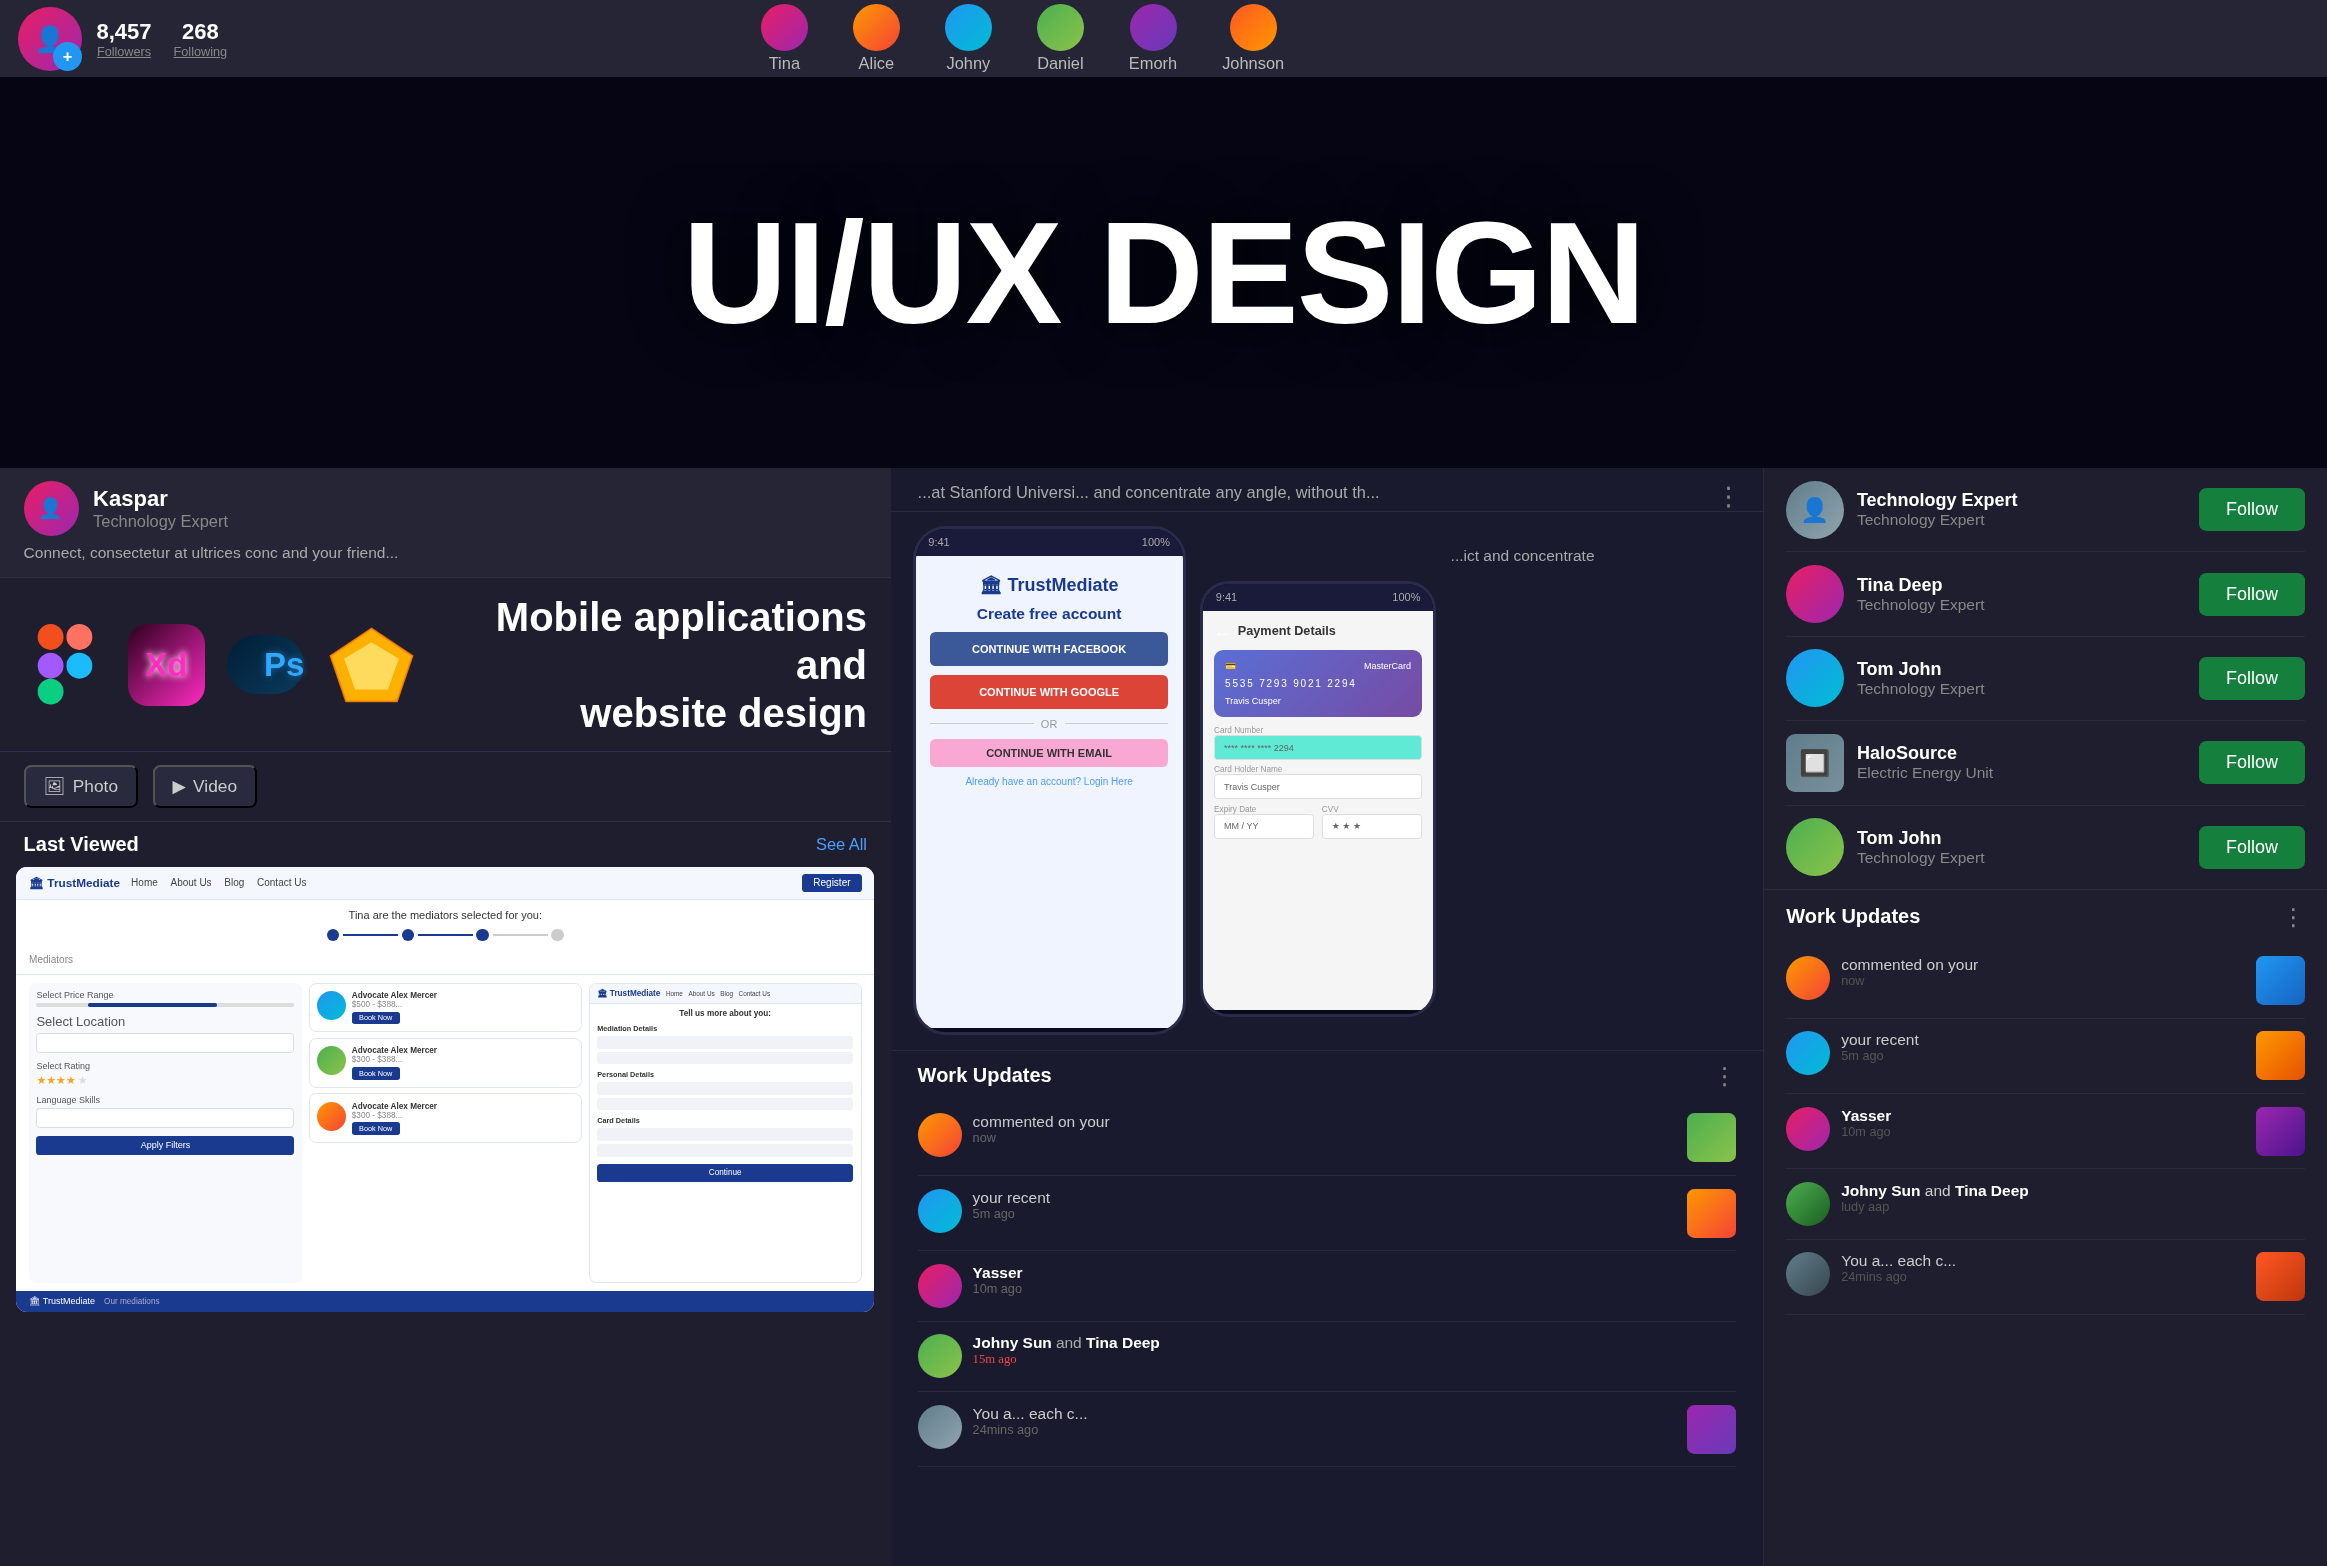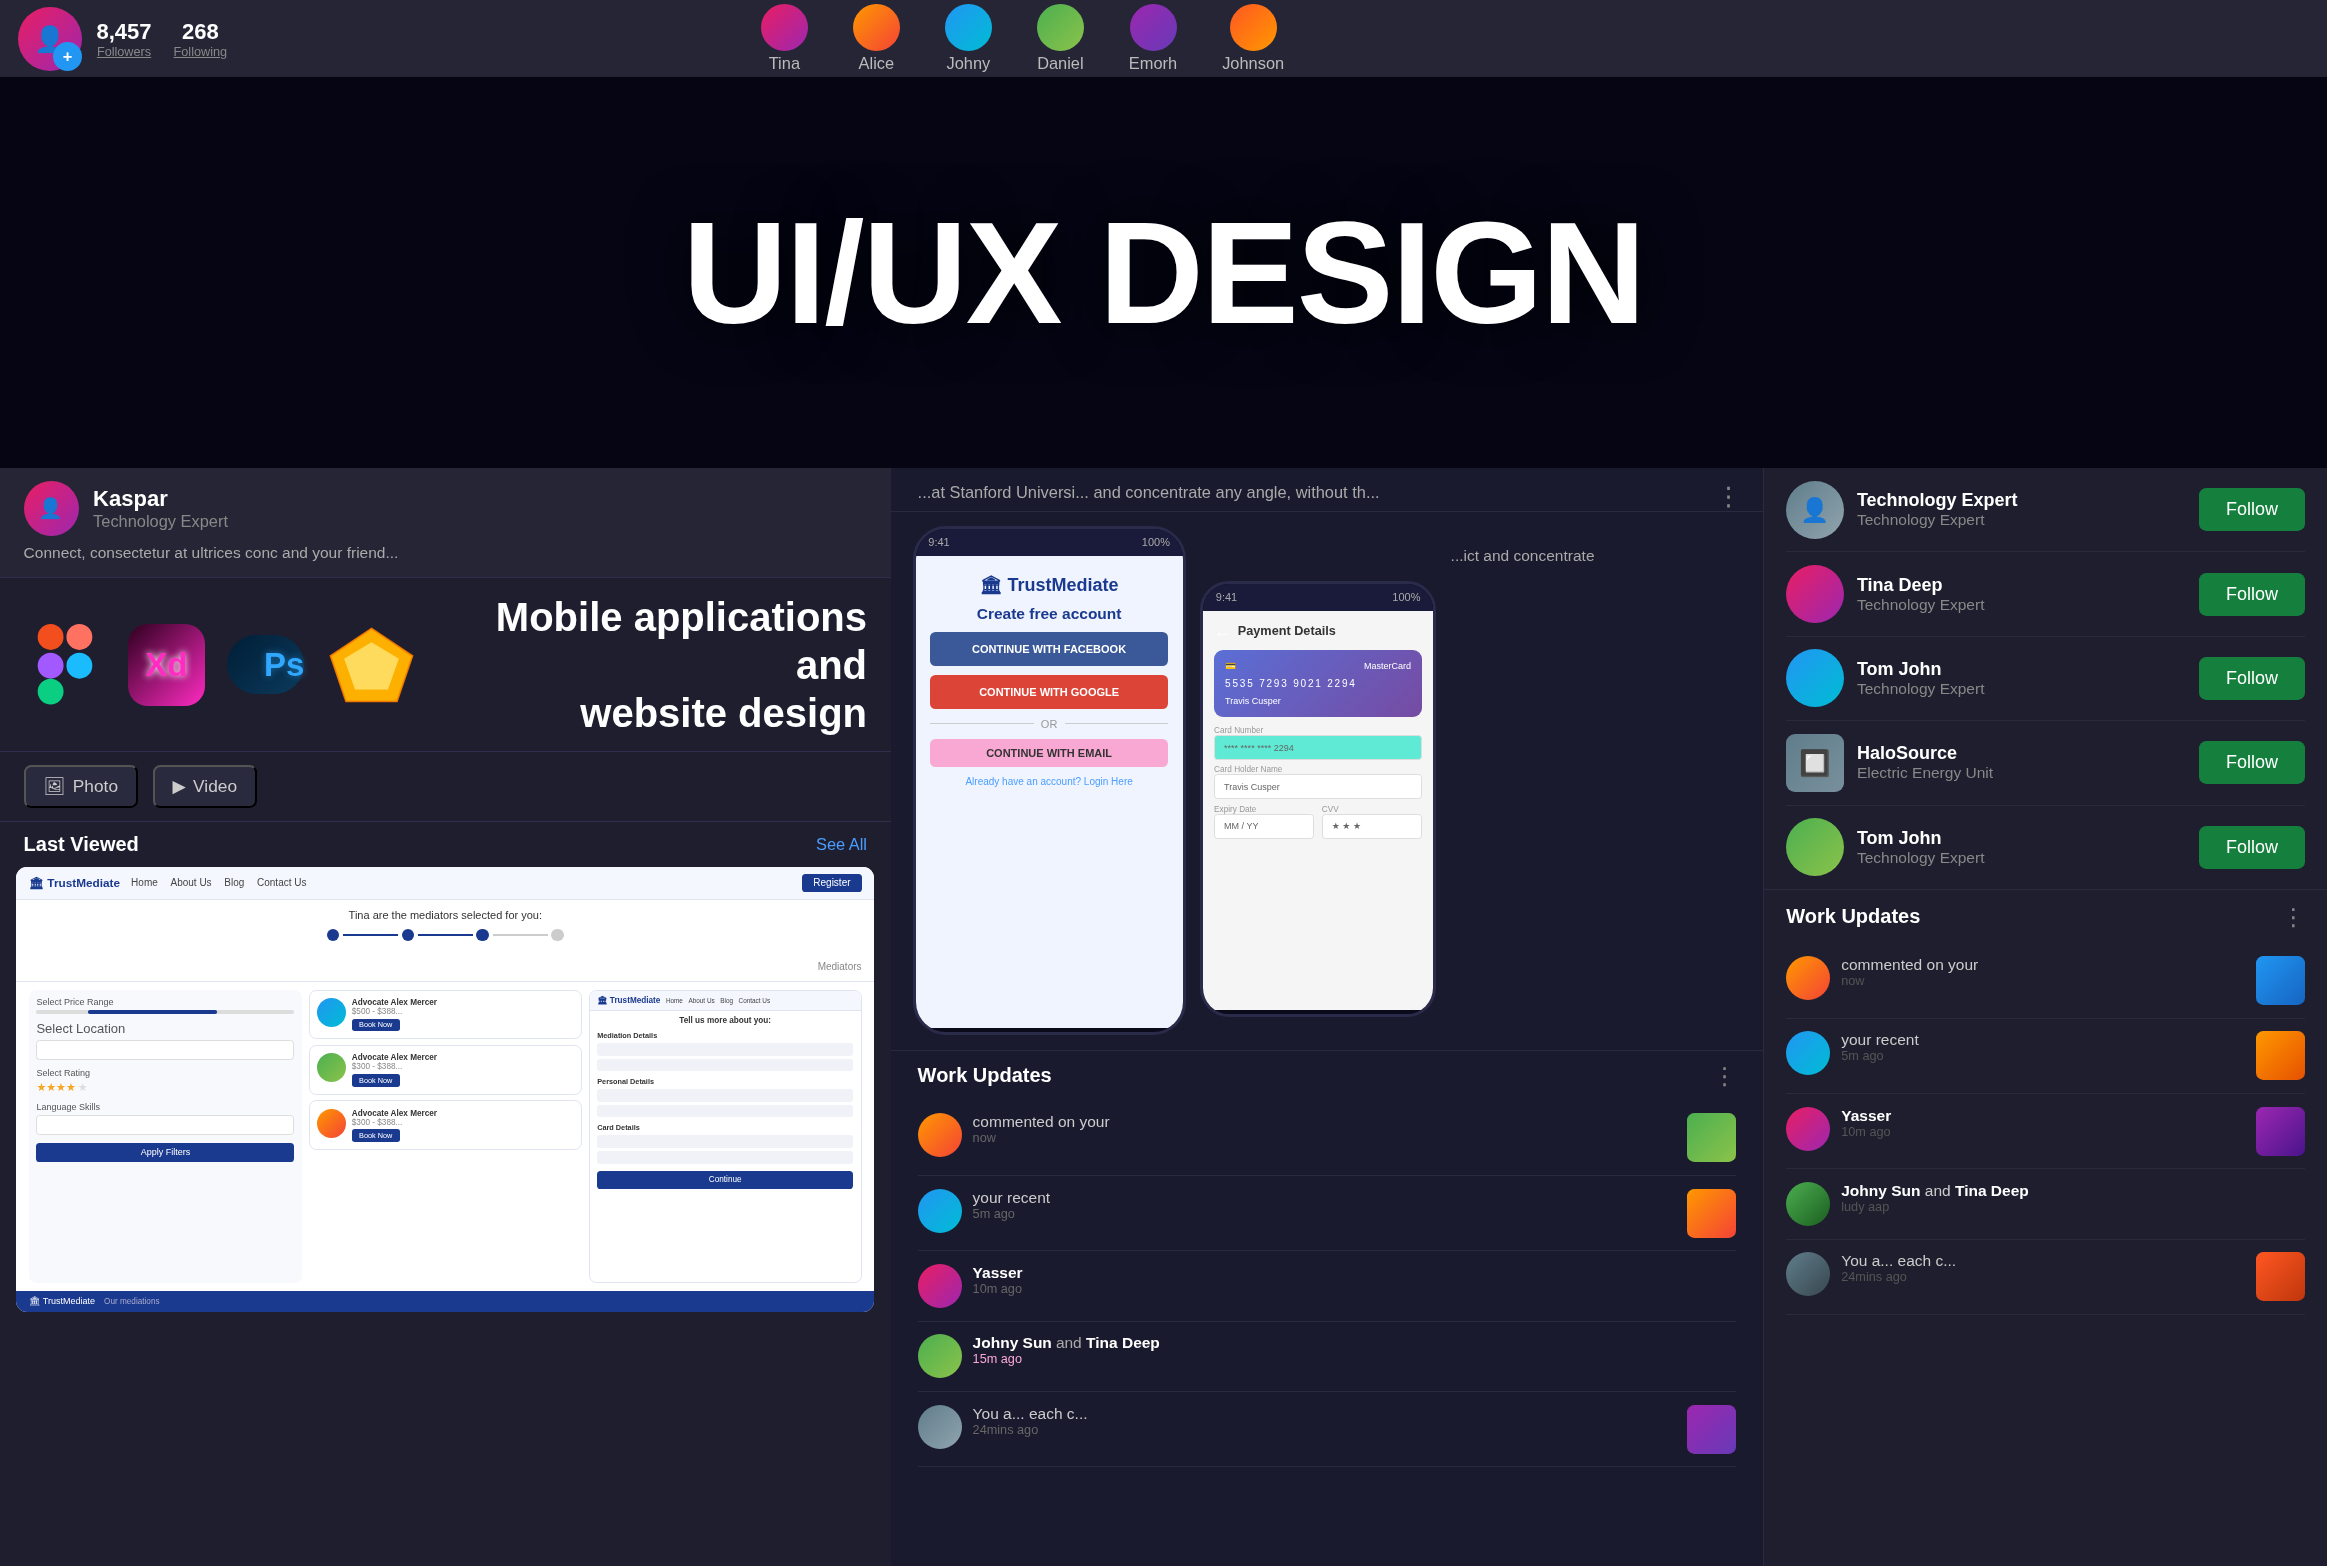--- a/index.html
+++ b/index.html
@@ -450,21 +450,21 @@
             <div style="font-size:11px;text-align:center;color:#333;margin-bottom:7.3px;">Tina are the mediators selected for you:</div>
             <div style="display:flex;align-items:center;gap:3.6px;justify-content:center;">
               <div style="width:12.7px;height:12.7px;border-radius:50%;background:#1a3a8f;"></div>
               <div style="flex:1;height:2.7px;background:#1a3a8f;max-width:55px;"></div>
               <div style="width:12.7px;height:12.7px;border-radius:50%;background:#1a3a8f;"></div>
               <div style="flex:1;height:2.7px;background:#1a3a8f;max-width:55px;"></div>
               <div style="width:12.7px;height:12.7px;border-radius:50%;background:#1a3a8f;"></div>
               <div style="flex:1;height:2.7px;background:#ccc;max-width:55px;"></div>
               <div style="width:12.7px;height:12.7px;border-radius:50%;background:#ccc;"></div>
             </div>
-            <div style="font-size:10px;text-align:right;color:#888;margin-top:20px;">Mediators</div>
+            <div style="font-size:10px;text-align:left;color:#888;margin-top:13px;">Mediators</div>
           </div>
 
           <div style="flex:1;display:grid;grid-template-columns:1fr 1fr 1fr;gap:7.3px;padding:7.3px 12.7px;overflow:hidden;">
 
             <div style="background:#f8f9fc;border-radius:7.3px;padding:7.3px;">
               <div style="font-size:9px;color:#555;margin-bottom:3.6px;">Select Price Range</div>
               <div style="height:3.6px;background:#ddd;border-radius:1.8px;margin-bottom:7.3px;position:relative;">
                 <div style="position:absolute;left:20%;right:30%;height:100%;background:#1a3a8f;border-radius:1.8px;"></div>
               </div>
               <div style="font-size:13px;color:#555;margin-bottom:4px;">Select Location</div>
@@ -646,21 +646,21 @@
             <span style="font-size:15.5px;color:#fff;font-weight:bold;">Yasser</span>
             <div style="font-size:12.7px;color:#666;">10m ago</div>
           </div>
         </div>
         <div class="wu-item">
           <div style="width:44px;height:44px;border-radius:50%;background:linear-gradient(135deg,#4caf50,#8bc34a);flex-shrink:0;"></div>
           <div style="flex:1;">
             <span style="font-size:15.5px;color:#fff;font-weight:bold;">Johny Sun</span>
             <span style="font-size:15.5px;color:#aaa;"> and </span>
             <span style="font-size:15.5px;color:#fff;font-weight:bold;">Tina Deep</span>
-            <div style="font-size:12.7px;color:#f9a8d4;">15m ago</div>
+            <div style="font-size:12.7px;color:#ef4444;font-family:Liberation Serif, serif;">15m ago</div>
           </div>
         </div>
         <div class="wu-item">
           <div style="width:44px;height:44px;border-radius:50%;background:linear-gradient(135deg,#607d8b,#90a4ae);flex-shrink:0;"></div>
           <div style="flex:1;">
             <span style="font-size:15.5px;color:#ccc;">You a... each c...</span>
             <div style="font-size:12.7px;color:#666;">24mins ago</div>
           </div>
           <div style="width:49px;height:49px;border-radius:7.3px;background:linear-gradient(135deg,#9c27b0,#673ab7);flex-shrink:0;"></div>
         </div>

